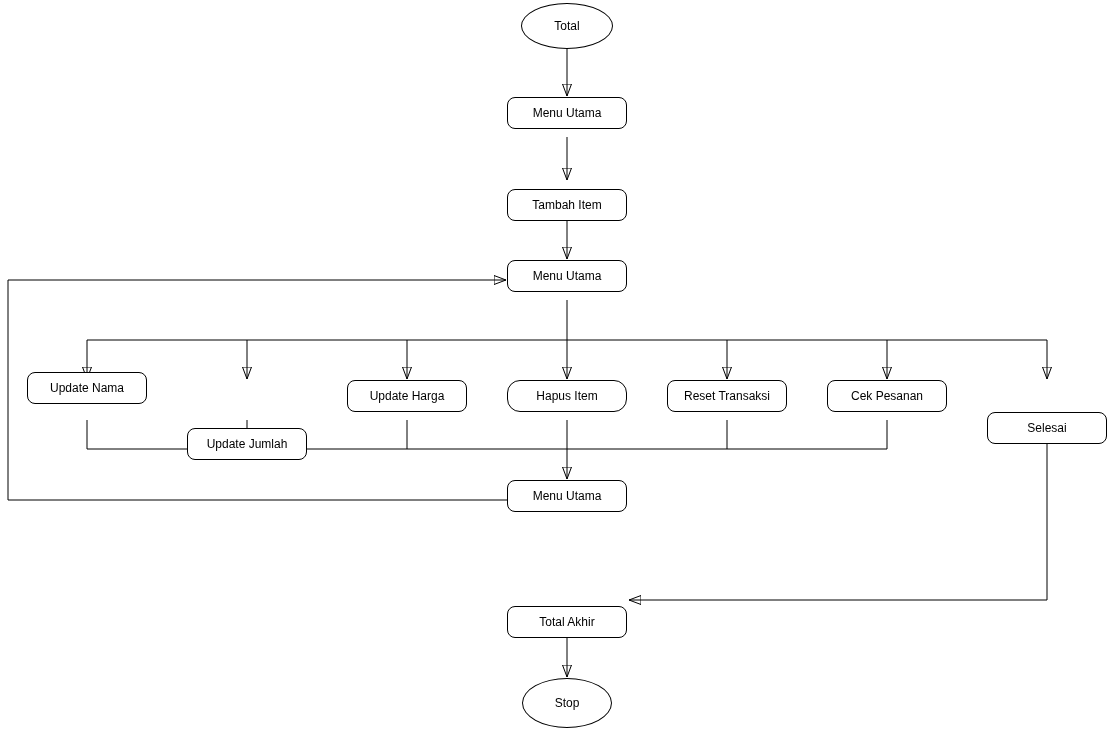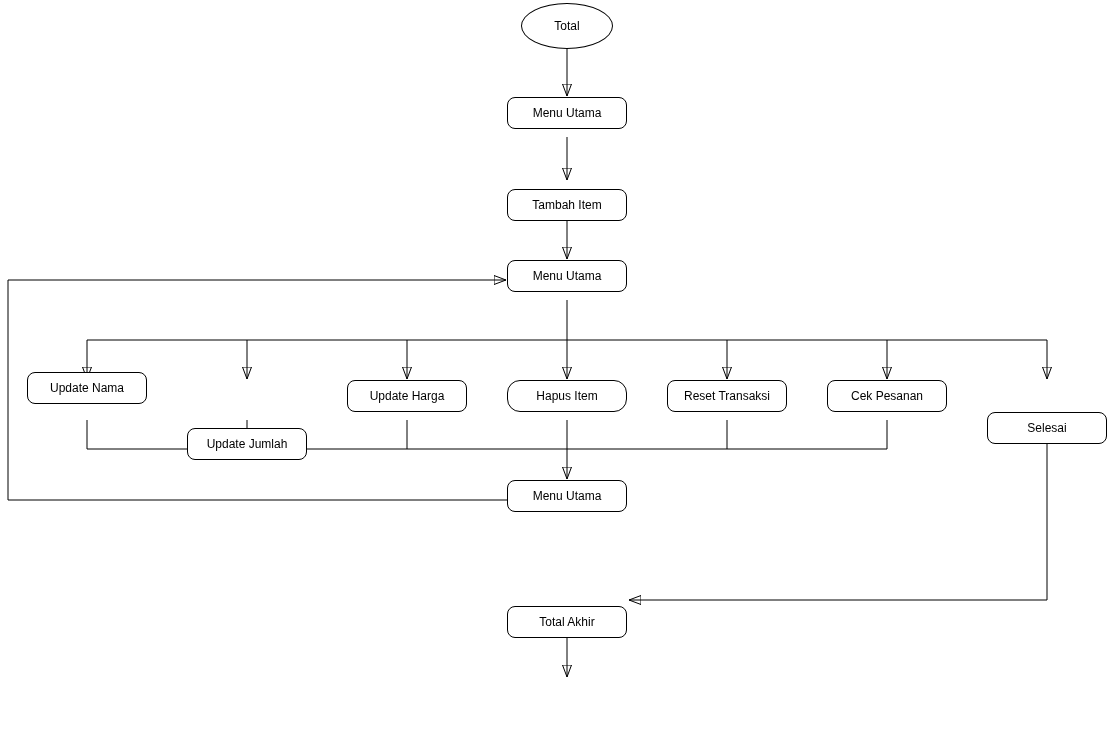--- a/index.html
+++ b/index.html
@@ -122,14 +122,17 @@
   </div>
 
   <div class="node rect" style="left:507px; top:480px;">
     <span>Menu Utama</span>
   </div>
 
   <div class="node rect" style="left:507px; top:581px;margin-top:25px;">
     <span>Total Akhir</span>
   </div>
 
+  <div class="node terminator" style="left:522px; top:678px; width:90px; height:50px;">
+    <span>Stop</span>
+  </div>
 
 </div>
 
 </body></html>

